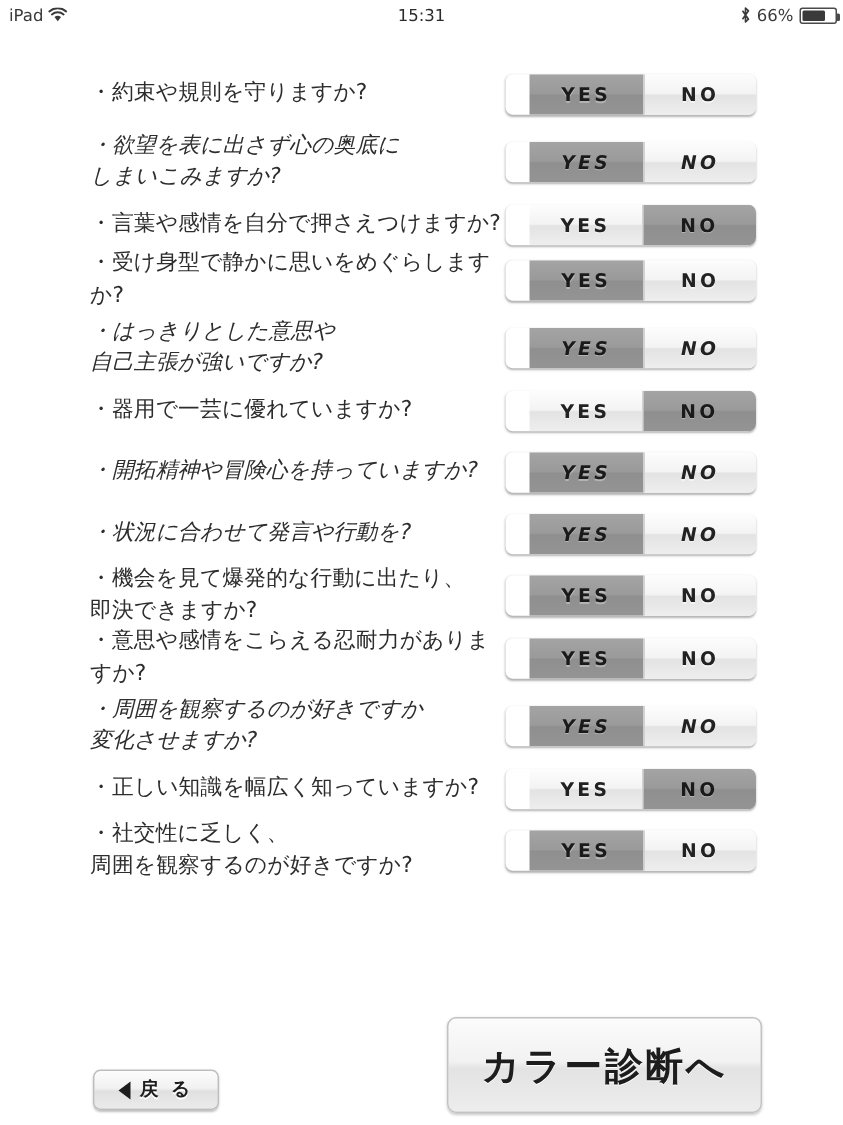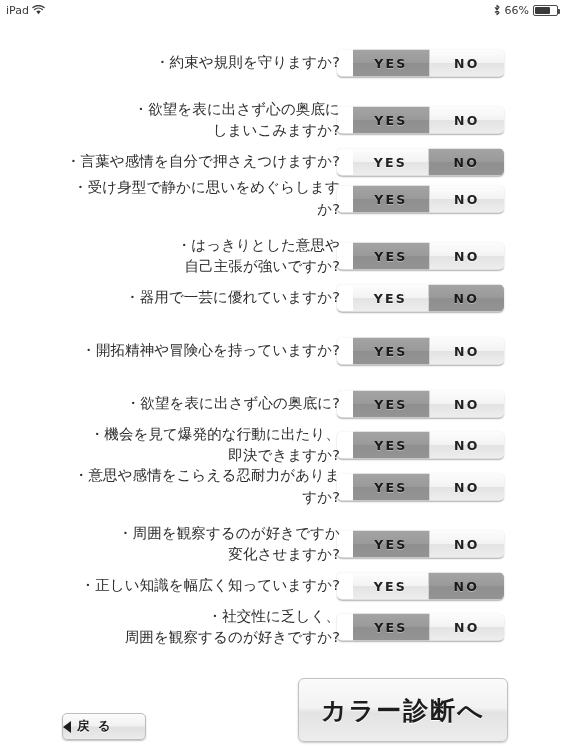--- a/index.html
+++ b/index.html
@@ -39,24 +39,23 @@
   
   .sheet { position: absolute; top: 20px; left: 0; width: 562px; height: 730px; background: #fff; }
 
   .rows { position: absolute; top: 24px; left: 0; width: 562px; }
 
   .qrow {
     position: relative;
     display: flex; align-items: center;
     padding-left: 60px;
     height: 37px;
-    text-align: right;
   }
   .qrow.two-line { height: 46px; }
-  .qrow.gap-before { margin-top: 16px; }
+  .qrow.gap-before { margin-top: 4px; font-style: italic; }
 
   .qtext {
     font-size: 14.5px;
     color: #2d2d2d;
     line-height: 1.45;
     letter-spacing: 0.1px;
     white-space: pre-line;
     font-weight: 500;
     width: 280px;
   }
@@ -111,21 +110,21 @@
     text-shadow: 0 1px 0 #ffffff;
   }
   .btn-back {
     position: absolute;
     left: 62px; top: 693px;
     width: 84px; height: 27px;
     border-radius: 5px;
     background: linear-gradient(to bottom, #fcfcfc 0%, #f1f1f1 46%, #e0e0e0 54%, #ebebeb 100%);
     border: 1px solid #bdbdbd;
     box-shadow: 0 1px 1.5px rgba(0,0,0,0.25);
-    display: flex; align-items: center; 
+    display: flex; align-items: center; justify-content: center;
     gap: 6px;
     font-size: 12.5px; font-weight: bold; color: #1d1d1d;
     text-shadow: 0 1px 0 #ffffff;
     letter-spacing: 2px;
   }
   .back-arrow {
     width: 0; height: 0;
     border-top: 6px solid transparent;
     border-bottom: 6px solid transparent;
     border-right: 8px solid #1d1d1d;
@@ -138,20 +137,21 @@
   <div class="sb-left">
     <span>iPad</span>
     <span class="wifi-icon">
       <svg width="13" height="10" viewBox="0 0 13 10">
         <path d="M6.5 9.2 L4.3 6.4 a3.6 3.6 0 0 1 4.4 0 Z" fill="#3a3a3a"></path>
         <path d="M2.6 4.6 a6 6 0 0 1 7.8 0" stroke="#3a3a3a" stroke-width="1.3" fill="none" stroke-linecap="round"></path>
         <path d="M0.9 2.6 a8.6 8.6 0 0 1 11.2 0" stroke="#3a3a3a" stroke-width="1.3" fill="none" stroke-linecap="round"></path>
       </svg>
     </span>
   </div>
+  <div class="sb-center">15:31</div>
   <div class="sb-right">
     <span class="bt-icon">
       <svg width="8" height="12" viewBox="0 0 8 12">
         <path d="M2 3.2 L6 8.8 L4 10.6 L4 1.4 L6 3.2 L2 8.8" stroke="#3a3a3a" stroke-width="1.1" fill="none" stroke-linejoin="round"></path>
       </svg>
     </span>
     <span>66%</span>
     <span class="battery">
       <span class="battery-fill" style="width: 66%;"></span>
     </span>
@@ -205,21 +205,21 @@
         </div>
       </div>
       <div class="qrow gap-before">
         <div class="qtext">・開拓精神や冒険心を持っていますか?</div>
         <div class="toggle">
           <div class="seg yes on">YES</div>
           <div class="seg no off">NO</div>
         </div>
       </div>
       <div class="qrow gap-before">
-        <div class="qtext">・欲望を表に出さず心の奥底に?</div>
+        <div class="qtext">・状況に合わせて発言や行動を?</div>
         <div class="toggle">
           <div class="seg yes on">YES</div>
           <div class="seg no off">NO</div>
         </div>
       </div>
       <div class="qrow two-line">
         <div class="qtext">・機会を見て爆発的な行動に出たり、
  即決できますか?</div>
         <div class="toggle">
           <div class="seg yes on">YES</div>

